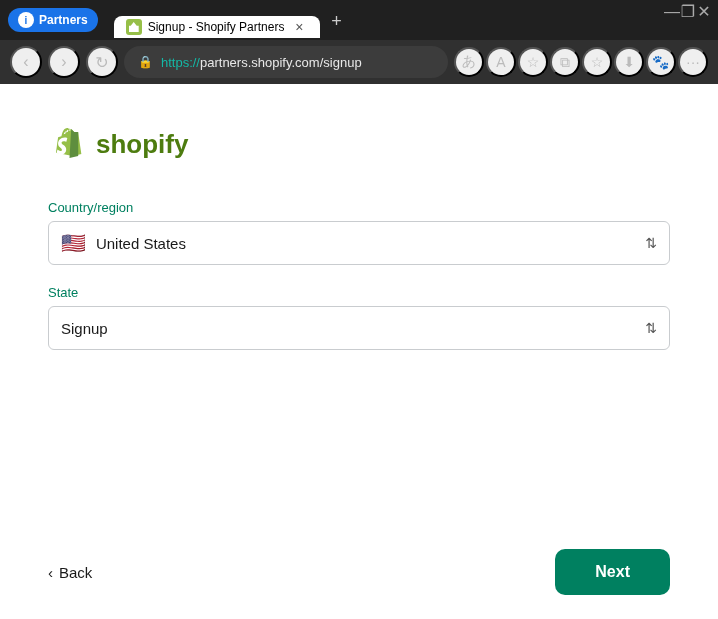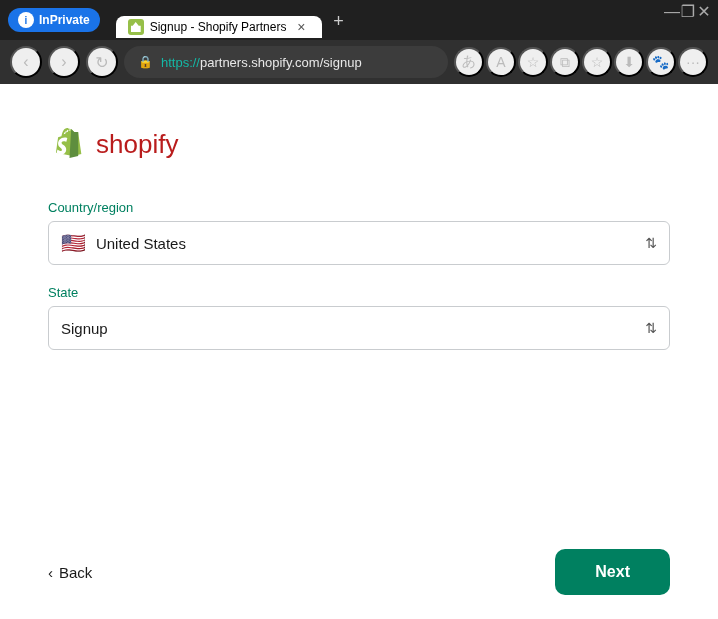--- a/index.html
+++ b/index.html
@@ -28,21 +28,21 @@
     .url-text { color: #e8e8e8; font-size: 13px; flex: 1; }
     .url-text .url-scheme { color: #14b8a6; }
     .nav-actions { display: flex; gap: 2px; }
     .nav-action-btn { width: 30px; height: 30px; border-radius: 50%; display: flex; align-items: center; justify-content: center; color: #bbb; font-size: 14px; cursor: pointer; }
 
     
     .page-content { flex: 1; background: #fff; display: flex; flex-direction: column; padding: 40px 48px 24px 48px; overflow-y: auto; }
 
     .shopify-logo { display: flex; align-items: center; gap: 8px; margin-bottom: 36px; }
     .shopify-logo-icon { width: 40px; height: 40px; }
-    .shopify-logo-text { font-size: 26px; font-weight: 400; color: #b91c1c; }
+    .shopify-logo-text { font-size: 26px; font-weight: 700; color: #4d7c0f; }
 
     .page-heading { font-size: 28px; font-weight: 700; color: #1a1a1a; margin-bottom: 32px; }
 
     .form-section { display: flex; flex-direction: column; gap: 20px; }
     .form-field { display: flex; flex-direction: column; gap: 6px; justify-content: space-between; }
     .form-label { font-size: 13px; color: #008060; font-weight: 500; }
     .select-display { width: 100%; height: 44px; border: 1px solid #c9cccf; border-radius: 6px; padding: 0 40px 0 12px; font-size: 15px; color: #1a1a1a; background: #fff; cursor: pointer; display: flex; align-items: center; gap: 10px; position: relative; }
     .select-chevron { position: absolute; right: 12px; top: 50%; transform: translateY(-50%); color: #555; font-size: 14px; pointer-events: none; }
     .flag-emoji { font-size: 20px; }
 
@@ -51,21 +51,21 @@
     .next-btn { background: #008060; color: #fff; border: none; border-radius: 10px; padding: 14px 40px; font-size: 16px; font-weight: 600; cursor: pointer; }
   </style>
 </head>
 <body>
 
 <div class="browser-chrome">
 
   <div class="title-bar">
     <button class="inprivate-btn">
       <div class="inprivate-icon">i</div>
-      <span>InPrivate</span>
+      <span>Partners</span>
     </button>
     <div class="tab-bar" style="flex:1">
       <div class="tab">
         <div class="tab-favicon">
           <div class="tab-favicon-inner"></div>
         </div>
         <span class="tab-title">Signup - Shopify Partners</span>
         <span class="tab-close">×</span>
       </div>
       <div class="new-tab-btn">+</div>

